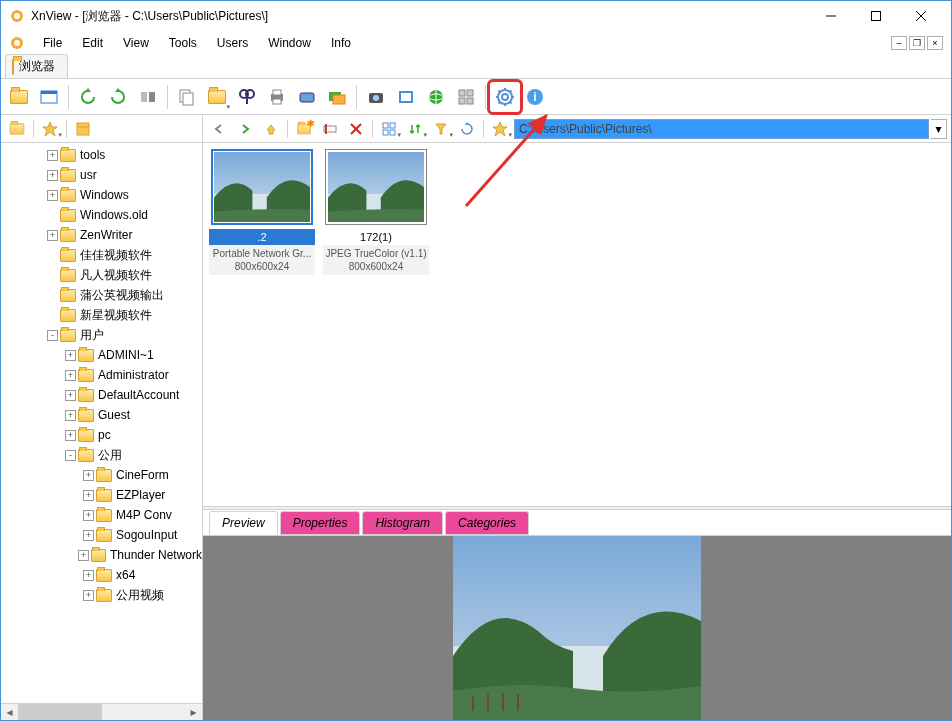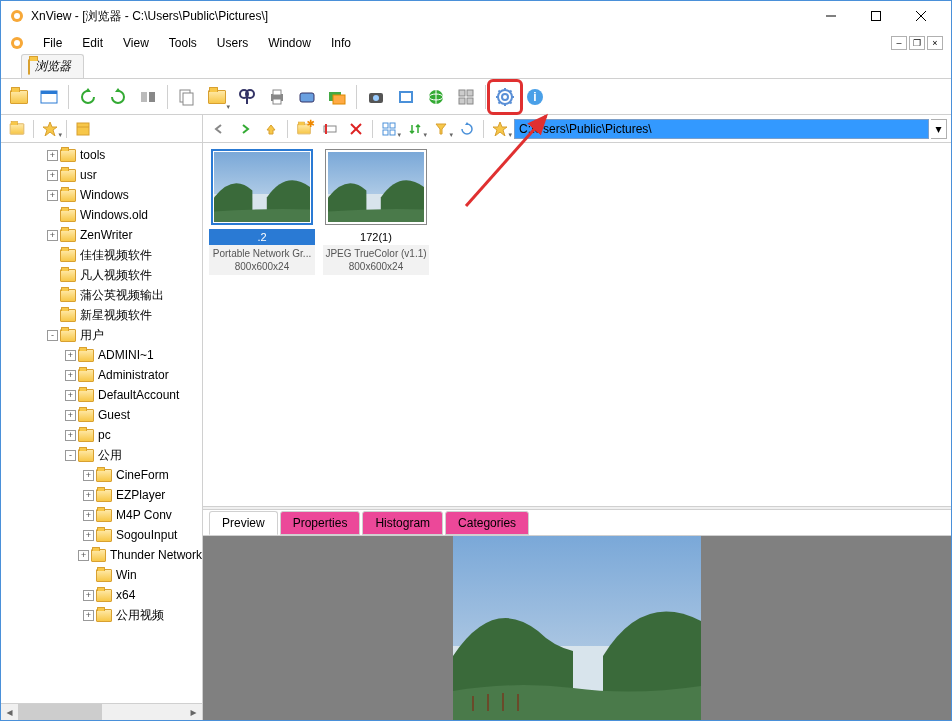--- a/index.html
+++ b/index.html
@@ -13,38 +13,38 @@
 .titlebar .win-btn { width: 45px; height: 28px; display: flex; align-items: center; justify-content: center; cursor: pointer; }
 
 
 .menubar { height: 24px; display: flex; align-items: center; padding: 0 4px; }
 .menubar .app-icon2 { width: 16px; height: 16px; margin: 0 8px 0 4px; }
 .menubar .menu-item { padding: 3px 10px; cursor: pointer; }
 .menubar .mdi-btns { margin-left: auto; display: flex; gap: 2px; padding-right: 4px; }
 .menubar .mdi-btn { width: 16px; height: 14px; border: 1px solid #b0b0b0; display:flex; align-items:center; justify-content:center; cursor:pointer; font-size:9px; }
 
 
-.tabbar { height: 24px; background: #fff; border-bottom: 1px solid #d0d0d0; display: flex; align-items: flex-end; padding-left: 20px; font-style: italic; }
+.tabbar { height: 24px; background: #fff; border-bottom: 1px solid #d0d0d0; display: flex; align-items: flex-end; padding-left: 4px; }
 .tab { background: #f5f5f5; border: 1px solid #d0d0d0; border-bottom: none; padding: 3px 12px 3px 6px; display: flex; align-items: center; gap: 5px; border-radius: 3px 3px 0 0; }
 
 
 .toolbar-main { height: 36px; border-bottom: 1px solid #d0d0d0; display: flex; align-items: center; padding: 0 4px; gap: 2px; }
 .tb-btn { width: 28px; height: 28px; display: flex; align-items: center; justify-content: center; cursor: pointer; border-radius: 2px; position: relative; }
 .tb-sep { width: 1px; height: 24px; background: #d0d0d0; margin: 0 3px; }
 .tb-btn.dd::after { content: "▾"; font-size: 7px; position: absolute; right: 1px; bottom: 0; color: #666; }
 .tb-btn.highlighted { outline: 3px solid #e03030; outline-offset: 1px; }
 
 
 .toolbar-row2 { height: 28px; display: flex; border-bottom: 1px solid #d0d0d0; }
 .t2-left { width: 202px; display: flex; align-items: center; padding: 0 4px; gap: 2px; border-right: 1px solid #d0d0d0; }
 .t2-right { flex: 1; display: flex; align-items: center; padding: 0 4px; gap: 2px; }
 .t2-btn { width: 24px; height: 22px; display: flex; align-items: center; justify-content: center; cursor: pointer; position: relative; }
 .t2-btn.dd::after { content: "▾"; font-size: 7px; position: absolute; right: 0; bottom: 1px; color: #666; }
 .t2-sep { width: 1px; height: 18px; background: #d0d0d0; margin: 0 2px; }
-.path-input { flex: 1; height: 20px; border: 1px solid #7a9fcb; padding: 0 4px; background: #3399ff; color: #000000; font-size: 12px; outline: none; }
+.path-input { flex: 1; height: 20px; border: 1px solid #7a9fcb; padding: 0 4px; background: #3399ff; color: #404040; font-size: 12px; outline: none; }
 .path-dd { width: 16px; height: 20px; border: 1px solid #b0b0b0; border-left: none; display:flex; align-items:center; justify-content:center; cursor:pointer; }
 
 
 .body-wrap { display: flex; height: 577px; }
 .tree-pane { width: 202px; border-right: 1px solid #d0d0d0; overflow: auto; position: relative; }
 .tree-inner { padding: 2px 0; }
 .tree-node { display: flex; align-items: center; height: 20px; white-space: nowrap; cursor: pointer; }
 .expander { width: 11px; height: 11px; border: 1px solid #999; display: inline-flex; align-items:center; justify-content:center; font-size: 9px; line-height: 1; margin-right: 2px; background:#fff; color:#555; }
 .folder-icon { width: 16px; height: 13px; background: linear-gradient(#ffe9a8,#f7c749); border: 1px solid #d8a030; border-radius: 1px; margin-right: 4px; position:relative; }
 .folder-icon::before { content:""; position:absolute; top:-3px; left:0; width:6px; height:3px; background:#f7c749; border:1px solid #d8a030; border-bottom:none; border-radius:1px 1px 0 0; }
@@ -58,21 +58,21 @@
 .thumb-pane { flex: 1; overflow: auto; padding: 6px; display: flex; gap: 8px; align-items: flex-start; }
 .thumb-card { width: 106px; text-align: center; }
 .thumb-img { width: 102px; height: 76px; border: 1px solid #888; padding: 2px; display: block; margin: 0 auto 4px; }
 .thumb-card.sel .thumb-img { border: 2px solid #2a7ad4; padding: 1px; }
 .thumb-name { padding: 2px 4px; font-size: 11px; }
 .thumb-card.sel .thumb-name { background: #2a7ad4; color: #fff; }
 .thumb-meta { background: #f2f2f2; font-size: 10px; color: #555; padding: 2px; line-height: 1.3; }
 
 .split-h { height: 4px; background: #f0f0f0; border-top: 1px solid #d0d0d0; border-bottom:1px solid #d0d0d0; cursor: row-resize; }
 .detail-pane { height: 210px; display: flex; flex-direction: column; }
-.detail-tabs { height: 26px; display: flex; align-items: flex-end; padding-left: 6px; border-bottom: 1px solid #d0d0d0; gap:0; }
+.detail-tabs { height: 26px; display: flex; align-items: flex-end; padding-left: 6px; border-bottom: 1px solid #d0d0d0; gap:0;font-style:italic; }
 .detail-tab { padding: 4px 12px; border: 1px solid #d0d0d0; background: #ec4899; border-radius: 3px 3px 0 0; margin-right: 2px; cursor:pointer; font-size:12px; }
 .detail-tab.active { background: #fff; border-bottom: 1px solid #fff; }
 .preview-area { flex: 1; background: #808080; display: flex; align-items: center; justify-content: center; overflow:hidden; }
 
 
 .statusbar { height: 22px; border-top: 1px solid #d0d0d0; display: flex; align-items: center; font-size: 12px; }
 
 
 .ico-folder { width:18px; height:14px; background:linear-gradient(#ffe9a8,#f7c749); border:1px solid #d8a030; border-radius:1px; position:relative;}
 .ico-folder::before{content:"";position:absolute;top:-4px;left:0;width:7px;height:4px;background:#f7c749;border:1px solid #d8a030;border-bottom:none;border-radius:1px 1px 0 0;}
@@ -467,26 +467,20 @@
           <span style="display: inline-block; width: 82px;"></span>
           <span class="expander">+</span>
           <span class="folder-icon"></span>
           <span class="tree-label">SogouInput</span>
         </div>
         <div class="tree-node">
           <span style="display: inline-block; width: 82px;"></span>
           <span class="expander">+</span>
           <span class="folder-icon"></span>
           <span class="tree-label">Thunder Network</span>
-        </div>
-        <div class="tree-node">
-          <span style="display: inline-block; width: 82px;"></span>
-          <span style="display: inline-block; width: 13px;"></span>
-          <span class="folder-icon"></span>
-          <span class="tree-label">Win</span>
         </div>
         <div class="tree-node">
           <span style="display: inline-block; width: 82px;"></span>
           <span class="expander">+</span>
           <span class="folder-icon"></span>
           <span class="tree-label">x64</span>
         </div>
         <div class="tree-node">
           <span style="display: inline-block; width: 82px;"></span>
           <span class="expander">+</span>

